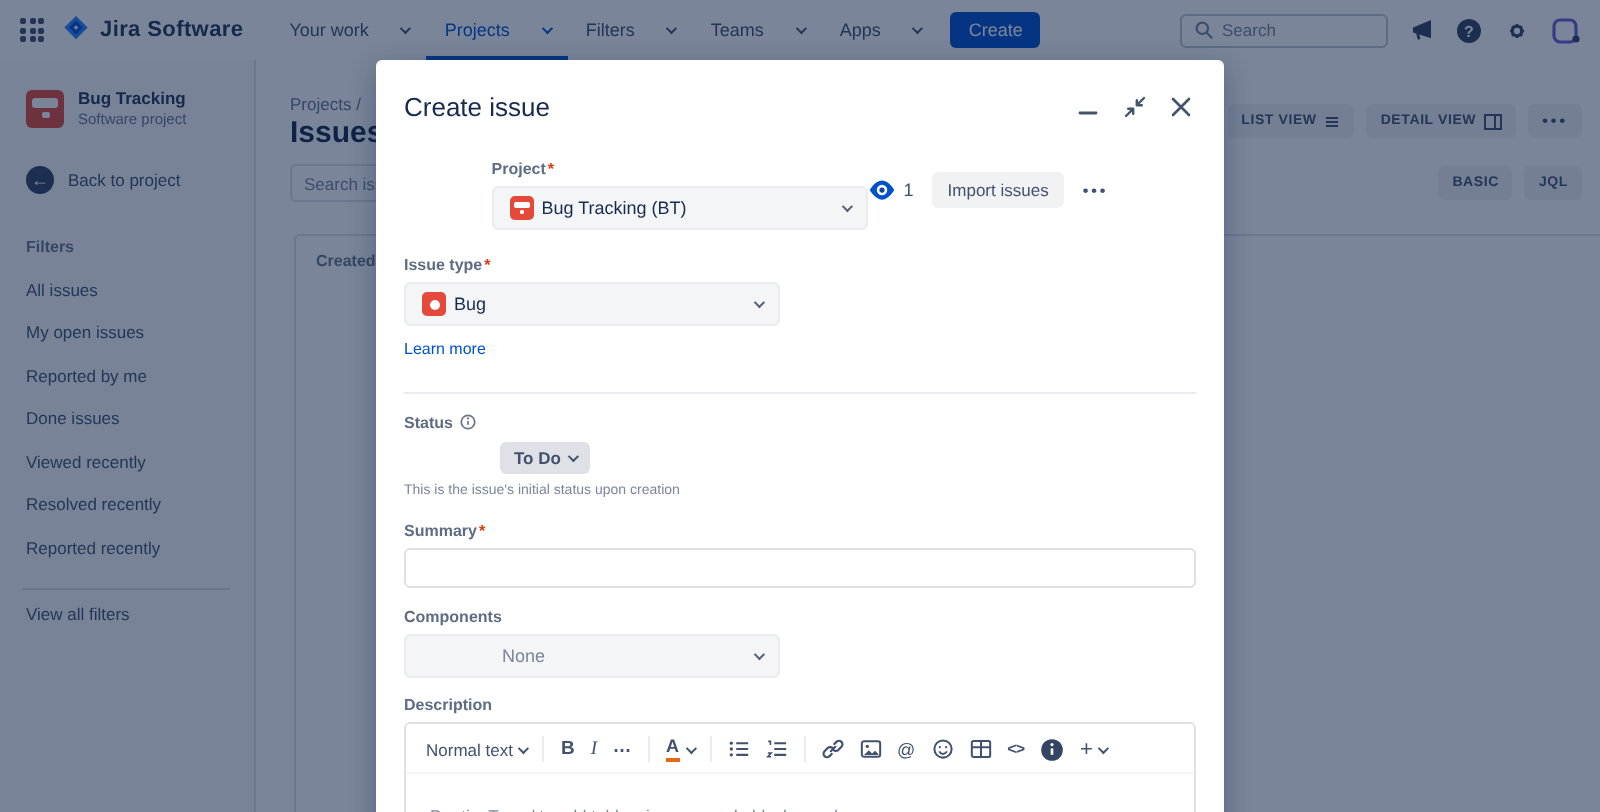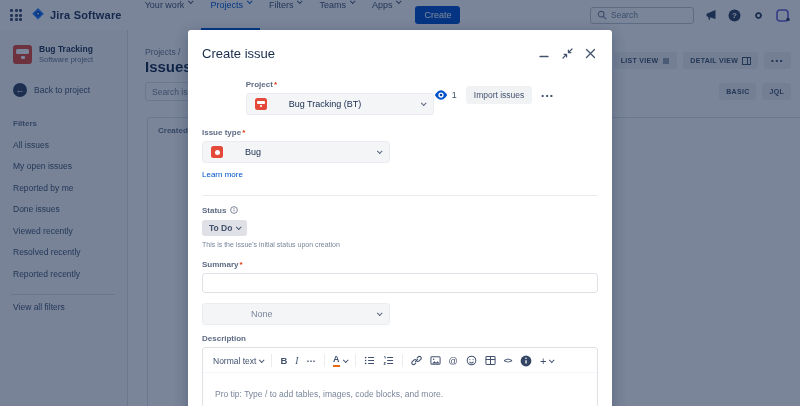--- a/index.html
+++ b/index.html
@@ -6,21 +6,21 @@
   html,body { width:800px; height:406px; overflow:hidden; }
   body { font-family:"Liberation Sans", sans-serif; background:#fff; color:#172B4D; }
   .stage { position:relative; width:800px; height:406px; overflow:hidden; background:#fef9c3; }
 
   
   .topnav { height:30px; background:#fff; display:flex; align-items:center; padding:0 10px; position:relative; z-index:1; }
   .gridicon { display:grid; grid-template-columns:repeat(3,3px); grid-gap:1.5px; margin-right:9px; cursor:pointer; }
   .gridicon span { width:3px; height:3px; border-radius:1px; background:#42526E; }
   .brand { display:flex; align-items:center; gap:5px; margin-right:14px; }
   .brand-name { font-size:11px; font-weight:700; color:#253858; letter-spacing:.2px; }
-  .nav-item { height:30px; display:flex; align-items:flex-start; gap:4px; padding:0 9px; font-size:9px; color:#42526E; cursor:pointer; }
+  .nav-item { height:30px; display:flex; align-items:center; gap:16px; padding:0 9px; font-size:9px; color:#42526E; cursor:pointer; }
   .nav-item.active { color:#0052CC; box-shadow:inset 0 -2px 0 #0052CC; }
   .chev { width:4px; height:4px; border-right:1.2px solid currentColor; border-bottom:1.2px solid currentColor; transform:rotate(45deg) translateY(-1px); display:inline-block; }
   .create-btn { margin-left:6px; height:18px; padding:0 9px; background:#0052CC; color:#fff; font-size:9px; font-weight:500; border:none; border-radius:3px; display:flex; align-items:center; cursor:pointer; }
   .nav-right { margin-left:auto; display:flex; align-items:center; gap:11px; }
   .nav-search { width:104px; height:17px; border:1px solid #C1C7D0; border-radius:3px; display:flex; align-items:center; padding:0 6px; gap:4px; background:#fff; }
   .nav-search input { border:none; outline:none; width:70px; font-size:8.5px; color:#344563; font-family:"Liberation Sans",sans-serif; background:transparent; }
   .nav-search input::placeholder { color:#7A869A; }
   .nav-ico { display:flex; align-items:center; cursor:pointer; }
 
   
@@ -59,37 +59,37 @@
   .overlay { position:absolute; inset:0; background:rgba(9,30,66,0.54); z-index:5; }
   .modal { position:absolute; left:188px; top:30px; width:424px; height:400px; background:#fff; border-radius:3px; box-shadow:0 4px 14px rgba(9,30,66,.32); z-index:10; overflow:hidden; }
   .m-header { display:flex; align-items:center; padding:16px 16px 0 14px; }
   .m-title { font-size:13px; font-weight:500; color:#172B4D; flex:1; }
   .m-hicons { display:flex; align-items:center; gap:12px; }
   .m-hicons .hbtn { cursor:pointer; display:flex; align-items:center; color:#44546F; }
   .m-body { padding:0 14px; }
   .proj-row-m { display:flex; justify-content:center; margin-top:19px; }
   .fld-label { font-size:8px; font-weight:600; color:#5E6C84; }
   .req { color:#DE350B; margin-left:1px; }
-  .select { margin-top:4px; width:188px; height:22px; background:#F4F5F7; border:1px solid #EBECF0; border-radius:3px; display:flex; align-items:center; padding:0 8px; gap:22px; cursor:pointer; }
+  .select { margin-top:4px; width:188px; height:22px; background:#F4F5F7; border:1px solid #EBECF0; border-radius:3px; display:flex; align-items:center; padding:0 8px; gap:4px; cursor:pointer; }
   .select .val { font-size:9px; color:#172B4D; flex:1; }
   .select .val.placeholder { color:#7A869A;margin-left:40px; }
   .type-ico { width:12px; height:12px; border-radius:2.5px; background:#E5493A; position:relative; flex:none; }
   .type-ico.proj i { position:absolute; left:2px; top:2.5px; width:8px; height:3.2px; border-radius:1px; background:#fff; }
   .type-ico.proj b { position:absolute; left:5px; top:7px; width:2.4px; height:2.4px; border-radius:.8px; background:#fff; }
   .type-ico.bug i { position:absolute; left:3.5px; top:3.5px; width:5px; height:5px; border-radius:50%; background:#fff; }
   .sel-chev { color:#505F79; }
   .top-actions { display:flex; align-items:center; gap:9px; margin-top:6px; height:18px; }
   .watch { display:flex; align-items:center; gap:4px; cursor:pointer; }
   .watch-count { font-size:9px; color:#42526E; }
   .btn-subtle { height:18px; padding:0 8px; background:rgba(9,30,66,0.06); border:none; border-radius:3px; font-size:8.5px; color:#42526E; font-family:"Liberation Sans",sans-serif; display:flex; align-items:center; cursor:pointer; }
   .label-row { margin-top:13px; display:flex; align-items:flex-start; gap:4px; }
   .learn-more { display:inline-block; margin-top:7px; font-size:8px; color:#0052CC; text-decoration:none; cursor:pointer; }
   .m-divider { border-top:1px solid #EBECF0; margin-top:14px; }
   .status-block { margin-top:10px; }
-  .todo-btn { margin-top:5px; height:16px; padding:0 7px; background:#DFE1E6; border:none; border-radius:3px; font-size:8.5px; font-weight:700; color:#42526E; display:inline-flex; align-items:center; gap:4px; cursor:pointer; font-family:"Liberation Sans",sans-serif; }
+  .todo-btn { margin-top:5px; height:16px; padding:0 7px; background:#DFE1E6; border:none; border-radius:3px; font-size:8.5px; font-weight:700; color:#42526E; display:inline-flex; align-items:center; gap:4px; cursor:pointer; font-family:"Liberation Sans",sans-serif;margin-left:48px; }
   .help-text { margin-top:5px; font-size:7px; color:#7A869A; }
   .summary-block { margin-top:12px; }
   .text-input { margin-top:4px; width:100%; height:20px; border:1px solid #DFE1E6; border-radius:3px; padding:0 7px; font-size:9px; color:#172B4D; font-family:"Liberation Sans",sans-serif; outline:none; background:#fff; display:block; }
   .components-block { margin-top:10px; }
   .desc-block { margin-top:9px; }
   .editor { margin-top:4px; border:1px solid #DFE1E6; border-radius:3px; background:#fff; height:120px; }
   .toolbar { display:flex; align-items:center; gap:8px; padding:6px 10px 5px 10px; border-bottom:1px solid #F4F5F7; }
   .tb-sep { width:1px; height:13px; background:#EBECF0; flex:none; }
   .tb-btn { display:flex; align-items:center; gap:3px; color:#42526E; cursor:pointer; flex:none; }
   .tb-style { font-size:8.5px; color:#42526E; }
@@ -335,20 +335,21 @@
         </button>
         <div class="help-text">This is the issue's initial status upon creation</div>
       </div>
 
       <div class="summary-block">
         <div class="fld-label"><span>Summary</span><span class="req">*</span></div>
         <input class="text-input" type="text" value="" style="">
       </div>
 
       <div class="components-block">
+        <div class="fld-label">Components</div>
         <div class="select">
           <span class="val placeholder">None</span>
           <i class="chev sel-chev"></i>
         </div>
       </div>
 
       <div class="desc-block">
         <div class="fld-label">Description</div>
         <div class="editor">
           <div class="toolbar">

